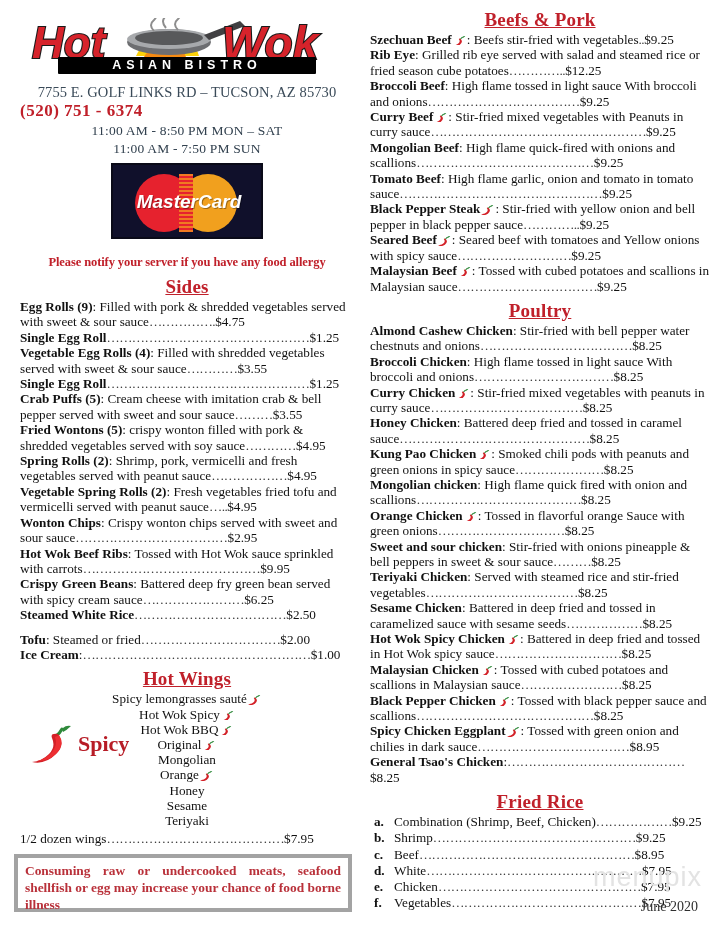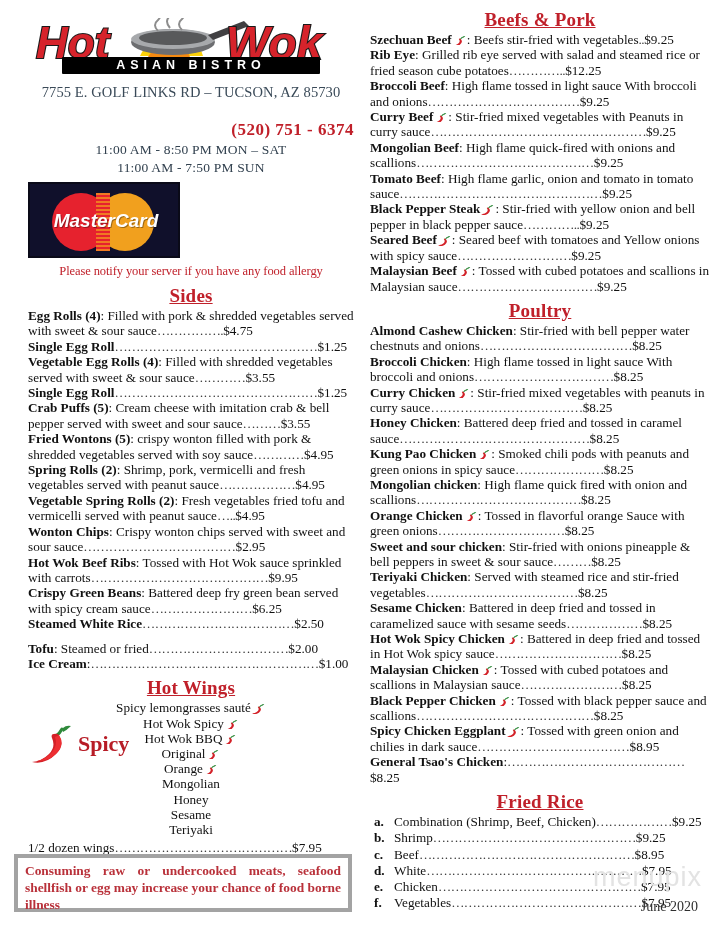--- a/index.html
+++ b/index.html
@@ -6,21 +6,21 @@
   html, body { margin:0; padding:0; }
   body {
     width:720px; height:931px;
     background:#ffffff;
     font-family:"Liberation Serif", serif;
     color:#111;
     overflow:hidden;
     position:relative;
   }
   .page { width:720px; height:931px; position:relative; display:flex; }
-  .col-left  { width:362px; padding:6px 8px 0 28px; position:relative; }
+  .col-left  { width:362px; padding:6px 8px 0 20px; position:relative; }
   .col-right { width:358px; padding:6px 10px 0 8px; position:relative; }
 
   
   .logo-wrap {
     position:relative;
     width:322px; height:64px;
     margin:10px auto 4px auto;
     background:#fff;
     overflow:hidden;
   }
@@ -44,37 +44,37 @@
     line-height:17px;
   }
   .addr {
     text-align:center;
     font-size:14.5px;
     color:#3a4a58;
     letter-spacing:.1px;
     margin-top:2px;
   }
   .phone {
-    text-align:right;
+    text-align:left;
     font-size:17px;
     font-weight:bold;
     color:#c0202a;
     letter-spacing:.5px;
-    margin-top:19px;
+    margin-top:0;
   }
   .hours {
     text-align:center;
     font-size:13.5px;
     color:#32414f;
     margin-top:2px;
     letter-spacing:.2px;
   }
 
   .cards {
-    display:flex; justify-content:space-between; 
+    display:flex; justify-content:center; 
     margin-top:6px;
   }
   .card-box { border:2px solid #0a0a18; }
   .mc-box { width:152px; height:76px; background:#10102b; position:relative; }
   .mc-circle { position:absolute; top:9px; width:58px; height:58px; border-radius:50%; }
   .mc-red   { left:22px;  background:#e6222e; }
   .mc-yellow{ left:66px;  background:#f1a01e; }
   .mc-overlap{
     position:absolute; left:66px; top:9px; width:14px; height:58px;
     background:repeating-linear-gradient(to bottom,#f07a22 0 2px,#e6222e 2px 4px);
@@ -93,23 +93,23 @@
   .visa-text {
     position:absolute; left:0; top:24px; width:140px; text-align:center;
     color:#1a5fa8;
     font-family:"Liberation Sans", sans-serif;
     font-weight:bold; font-style:italic; font-size:27px;
     letter-spacing:-1px;
   }
   .allergy {
     text-align:center;
     color:#c0202a;
-    font-weight:normal;
+    font-weight:bold;
     font-size:12.5px;
-    margin-top:6px;
+    margin-top:16px;
     letter-spacing:-.1px;
   }
 
   
   .sec-head {
     text-align:center;
     color:#c0202a;
     font-weight:bold;
     font-size:19px;
     text-decoration:underline;
@@ -233,21 +233,21 @@
         <div class="mc-circle mc-yellow"></div>
         <div class="mc-overlap"></div>
         <div class="mc-text">MasterCard</div>
       </div>
     </div>
 
     <div class="allergy">Please notify your server if you have any food allergy</div>
 
     <div class="sec-head">Sides</div>
     <div class="items" id="sides-list">
-        <div class="item"><span class="nm">Egg Rolls (4)</span><span>: Filled with pork  &amp; shredded vegetables served with sweet &amp; sour sauce</span><span class="dots">…………….</span><span class="price">$4.75</span></div>
+        <div class="item"><span class="nm">Egg Rolls (9)</span><span>: Filled with pork  &amp; shredded vegetables served with sweet &amp; sour sauce</span><span class="dots">…………….</span><span class="price">$4.75</span></div>
         <div class="item"><span class="nm">Single Egg Roll</span><span></span><span class="dots">…………………………………………</span><span class="price">$1.25</span></div>
         <div class="item"><span class="nm">Vegetable Egg Rolls (4)</span><span>: Filled with shredded vegetables served with sweet &amp; sour sauce</span><span class="dots">…………</span><span class="price">$3.55</span></div>
         <div class="item"><span class="nm">Single Egg Roll</span><span></span><span class="dots">…………………………………………</span><span class="price">$1.25</span></div>
         <div class="item"><span class="nm">Crab Puffs (5)</span><span>: Cream cheese with imitation crab &amp; bell pepper served with sweet and sour sauce</span><span class="dots">………</span><span class="price">$3.55</span></div>
         <div class="item"><span class="nm">Fried Wontons (5)</span><span>: crispy wonton filled with pork &amp; shredded vegetables served with soy sauce</span><span class="dots">…………</span><span class="price">$4.95</span></div>
         <div class="item"><span class="nm">Spring Rolls (2)</span><span>: Shrimp, pork, vermicelli and fresh vegetables served with peanut sauce</span><span class="dots">………………</span><span class="price">$4.95</span></div>
         <div class="item"><span class="nm">Vegetable Spring Rolls (2)</span><span>: Fresh vegetables fried tofu and vermicelli served with peanut sauce</span><span class="dots">…..</span><span class="price">$4.95</span></div>
         <div class="item"><span class="nm">Wonton Chips</span><span>: Crispy wonton chips served with sweet and sour sauce</span><span class="dots">………………………………</span><span class="price">$2.95</span></div>
         <div class="item"><span class="nm">Hot Wok Beef Ribs</span><span>: Tossed with Hot Wok sauce sprinkled with carrots</span><span class="dots">……………………………………</span><span class="price">$9.95</span></div>
         <div class="item"><span class="nm">Crispy Green Beans</span><span>: Battered deep fry green bean served with spicy cream sauce</span><span class="dots">……………………</span><span class="price">$6.25</span></div>
@@ -274,26 +274,26 @@
         <div><span>Hot Wok BBQ</span><span class="chili"><svg viewBox="0 0 14 10">
               <path d="M10 1 q1.5 -1.2 3.2 -0.8 q-1.6 1.6 -3.2 2.3 q-0.4 -0.9 0 -1.5 z" fill="#2f8a3b"></path>
               <path d="M9.6 1.6 q-0.8 1.3 -2.2 2.3" stroke="#2f8a3b" stroke-width="1.1" fill="none" stroke-linecap="round"></path>
               <path d="M8.2 3.2 q3.2 3.2 -0.8 6.2 q-4 2.8 -7.2 0.3 q3.6 0.6 5.8 -1.8 q2.2 -2.4 0.4 -4.4 q-0.6 -1.2 1.8 -0.3 z" fill="#d32027"></path>
             </svg></span></div>
         <div><span>Original</span><span class="chili"><svg viewBox="0 0 14 10">
               <path d="M10 1 q1.5 -1.2 3.2 -0.8 q-1.6 1.6 -3.2 2.3 q-0.4 -0.9 0 -1.5 z" fill="#2f8a3b"></path>
               <path d="M9.6 1.6 q-0.8 1.3 -2.2 2.3" stroke="#2f8a3b" stroke-width="1.1" fill="none" stroke-linecap="round"></path>
               <path d="M8.2 3.2 q3.2 3.2 -0.8 6.2 q-4 2.8 -7.2 0.3 q3.6 0.6 5.8 -1.8 q2.2 -2.4 0.4 -4.4 q-0.6 -1.2 1.8 -0.3 z" fill="#d32027"></path>
             </svg></span></div>
+        <div><span>Mongolian</span></div>
         <div><span>Orange</span><span class="chili"><svg viewBox="0 0 14 10">
               <path d="M10 1 q1.5 -1.2 3.2 -0.8 q-1.6 1.6 -3.2 2.3 q-0.4 -0.9 0 -1.5 z" fill="#2f8a3b"></path>
               <path d="M9.6 1.6 q-0.8 1.3 -2.2 2.3" stroke="#2f8a3b" stroke-width="1.1" fill="none" stroke-linecap="round"></path>
               <path d="M8.2 3.2 q3.2 3.2 -0.8 6.2 q-4 2.8 -7.2 0.3 q3.6 0.6 5.8 -1.8 q2.2 -2.4 0.4 -4.4 q-0.6 -1.2 1.8 -0.3 z" fill="#d32027"></path>
             </svg></span></div>
-        <div><span>Mongolian</span></div>
         <div><span>Honey</span></div>
         <div><span>Sesame</span></div>
         <div><span>Teriyaki</span></div>
       </div>
 
     <div class="spicy-badge">
       <svg class="big-chili" viewBox="0 0 52 40">
         <path d="M37 4 q3 -3 8 -2 q-4 4 -8 6 q-1 -2 0 -4 z" fill="#2f8a3b"></path>
         <path d="M36 5 q-2 4 -6 7" stroke="#2f8a3b" stroke-width="3" fill="none" stroke-linecap="round"></path>
         <path d="M32 10 q8 10 -2 20 q-11 11 -24 8 q10 -1 17 -8 q7 -7 3 -16 q-2 -5 6 -4 z" fill="#d32027"></path>

